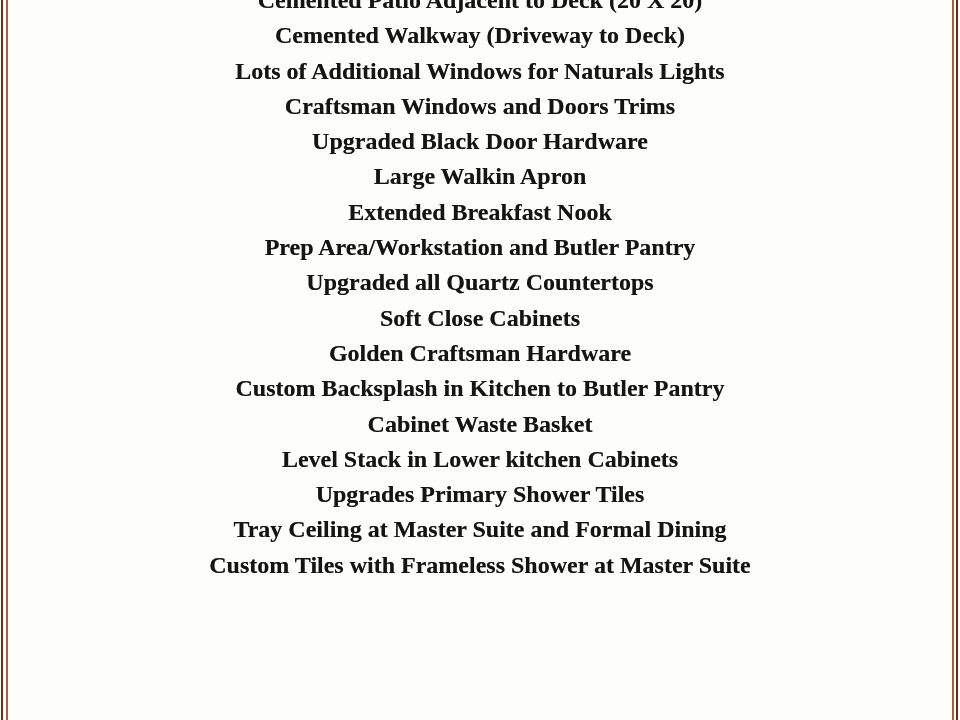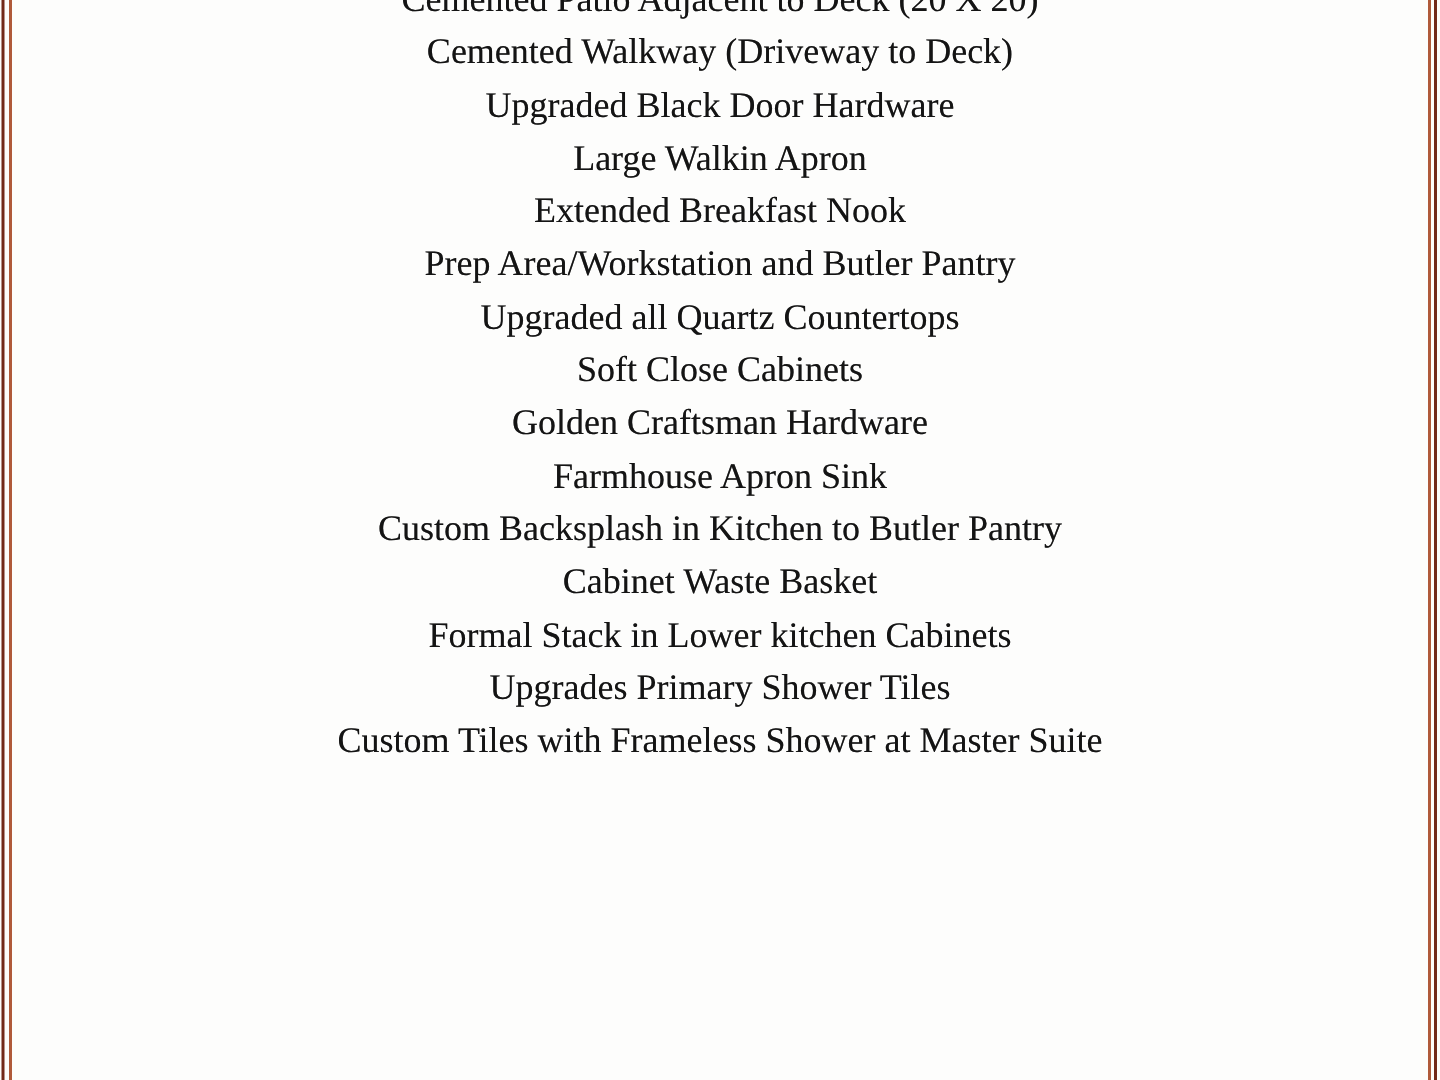--- a/index.html
+++ b/index.html
@@ -11,20 +11,21 @@
     height: 720px;
     overflow: hidden;
     position: relative;
     background: #fdfdfc;
     font-family: "Liberation Serif", "DejaVu Serif", serif;
   }
   .slide {
     position: absolute;
     inset: 0;
     overflow: hidden;
+    font-weight: bold;
   }
   .vline {
     position: absolute;
     top: 0;
     bottom: 0;
     width: 2px;
   }
   .vline.outer { background: #71291a; }
   .vline.inner { background: #b05a3a; }
   .vline.l-outer { left: 1px; }
@@ -54,28 +55,30 @@
 <div class="slide">
 
   <div class="vline outer l-outer"></div>
   <div class="vline inner l-inner"></div>
   <div class="vline inner r-inner"></div>
   <div class="vline outer r-outer"></div>
 
   <div class="feature-list">
     <div class="feature-line">Cemented Patio Adjacent to Deck (20 X 20)</div>
     <div class="feature-line">Cemented Walkway (Driveway to Deck)</div>
+    <div class="feature-line">Lots of Additional Windows for Naturals Lights</div>
+    <div class="feature-line">Craftsman Windows and Doors Trims</div>
     <div class="feature-line">Upgraded Black Door Hardware</div>
     <div class="feature-line">Large Walkin Apron</div>
     <div class="feature-line">Extended Breakfast Nook</div>
     <div class="feature-line">Prep Area/Workstation and Butler Pantry</div>
     <div class="feature-line">Upgraded all Quartz Countertops</div>
     <div class="feature-line">Soft Close Cabinets</div>
     <div class="feature-line">Golden Craftsman Hardware</div>
-    <div class="feature-line">Farmhouse Apron Sink</div>
     <div class="feature-line">Custom Backsplash in Kitchen to Butler Pantry</div>
     <div class="feature-line">Cabinet Waste Basket</div>
-    <div class="feature-line">Formal Stack in Lower kitchen Cabinets</div>
+    <div class="feature-line">Level Stack in Lower kitchen Cabinets</div>
     <div class="feature-line">Upgrades Primary Shower Tiles</div>
+    <div class="feature-line">Tray Ceiling at Master Suite and Formal Dining</div>
     <div class="feature-line">Custom Tiles with Frameless Shower at Master Suite</div>
   </div>
 
 </div>
 
 </body></html>

